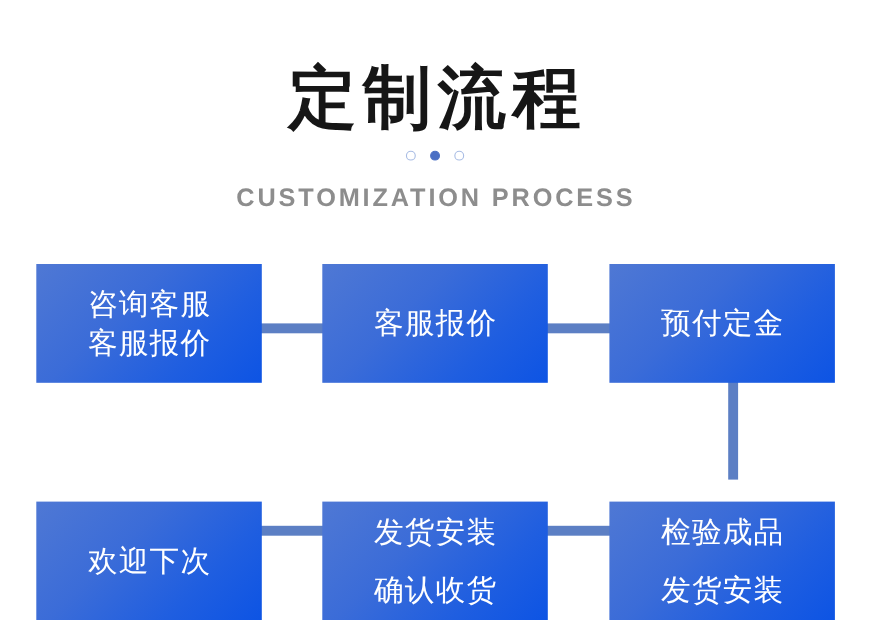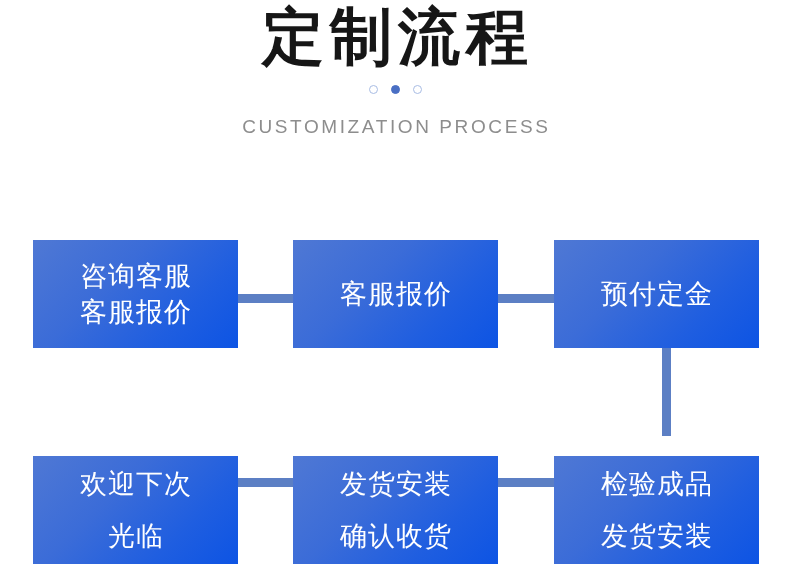--- a/index.html
+++ b/index.html
@@ -25,20 +25,21 @@
   .header {
     position: absolute;
     left: 0;
     top: 0;
     width: 790px;
     text-align: center;
   }
 
   .main-title {
     margin: 0;
+    padding-top: 52px;
     font-family: "DejaVu Serif", "Liberation Serif", serif;
     font-weight: bold;
     font-size: 62px;
     line-height: 74px;
     letter-spacing: 6px;
     color: #161616;
     text-indent: 6px;
   }
 
   .dots {
@@ -60,25 +61,25 @@
     background: #ffffff;
   }
   .dot.filled {
     background: #4a6fc4;
     border: 1.6px solid #4a6fc4;
   }
 
   .sub-title {
     margin: 0;
     padding-top: 20px;
-    font-size: 19px;
+    font-size: 23px;
     line-height: 24px;
     letter-spacing: 2.6px;
     color: #8d8d8d;
-    font-weight: normal;
+    font-weight: bold;
     text-indent: 2.6px;
   }
 
   
   .flow {
     position: absolute;
     left: 0;
     top: 0;
     width: 790px;
     height: 440px;
@@ -183,17 +184,16 @@
       <span class="line">发货安装</span>
     </div>
 
     <div class="box r2 c2">
       <span class="line">发货安装</span>
       <span class="line">确认收货</span>
     </div>
 
     <div class="box r2 c1">
       <span class="line">欢迎下次</span>
-      <span class="line">光临</span>
     </div>
 
   </div>
 </div>
 
 </body></html>

